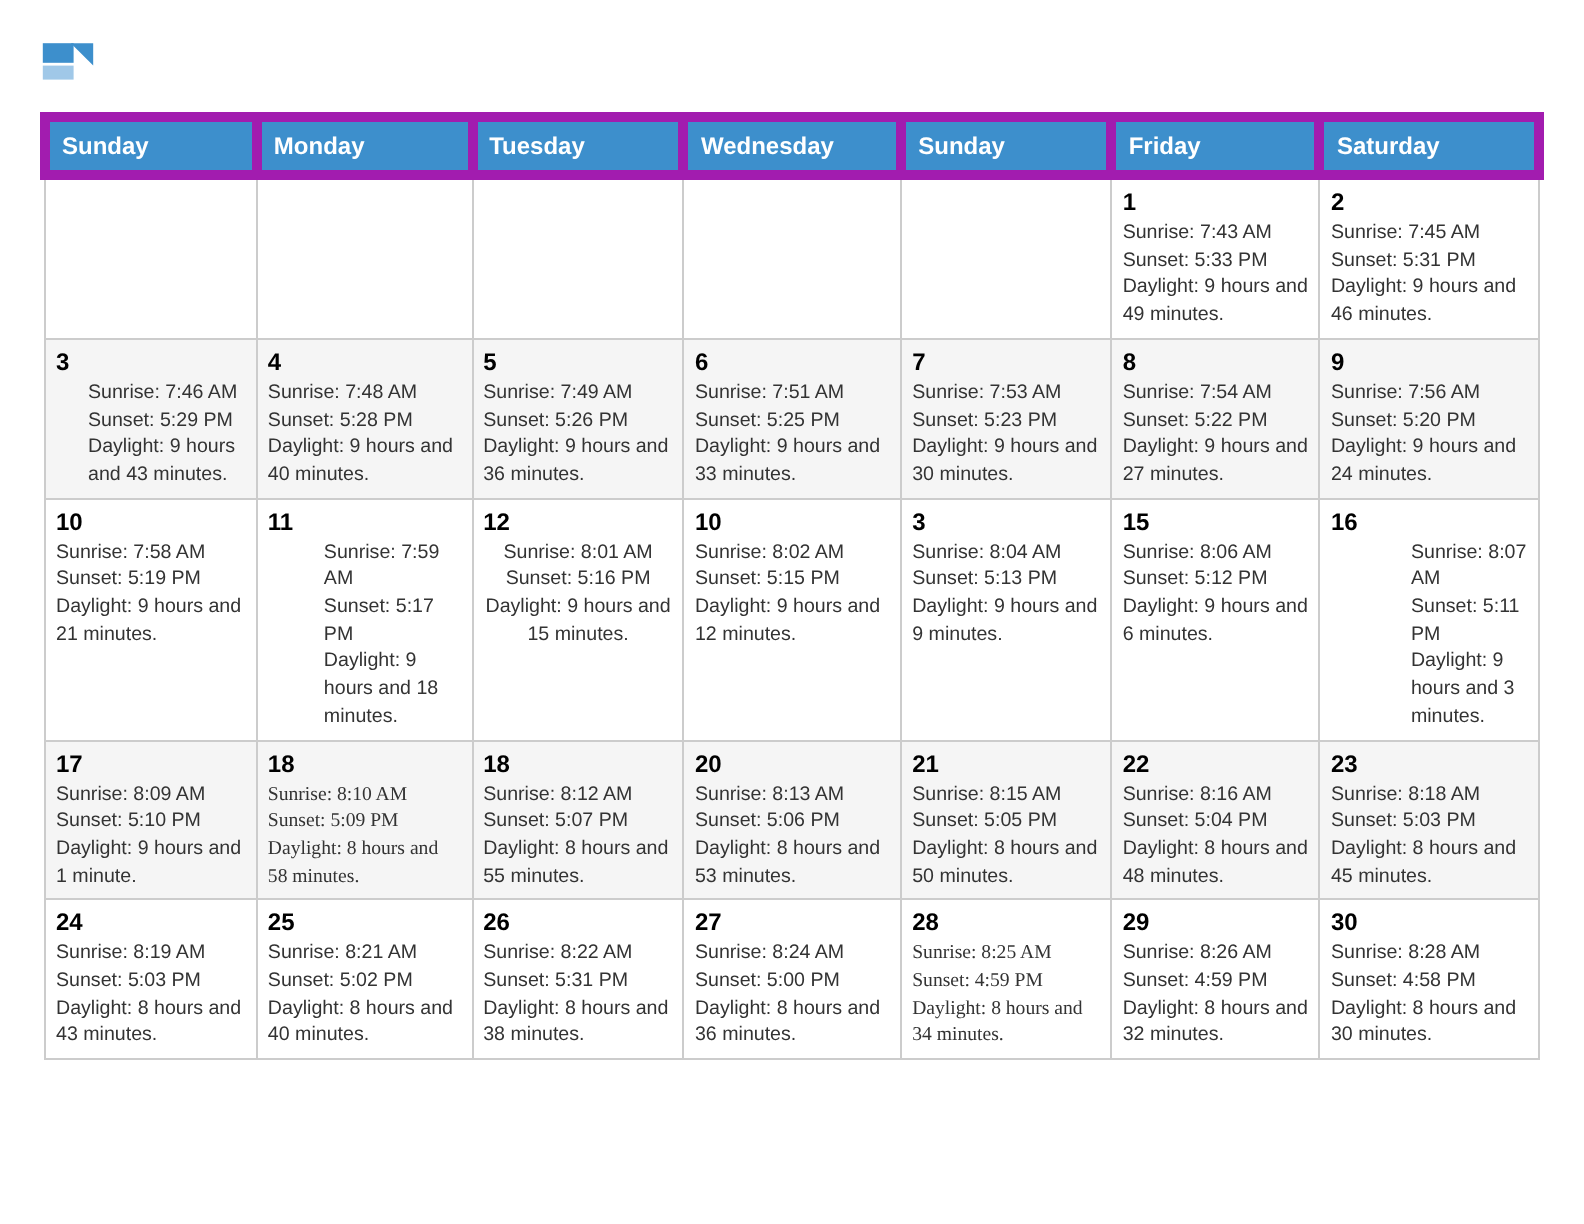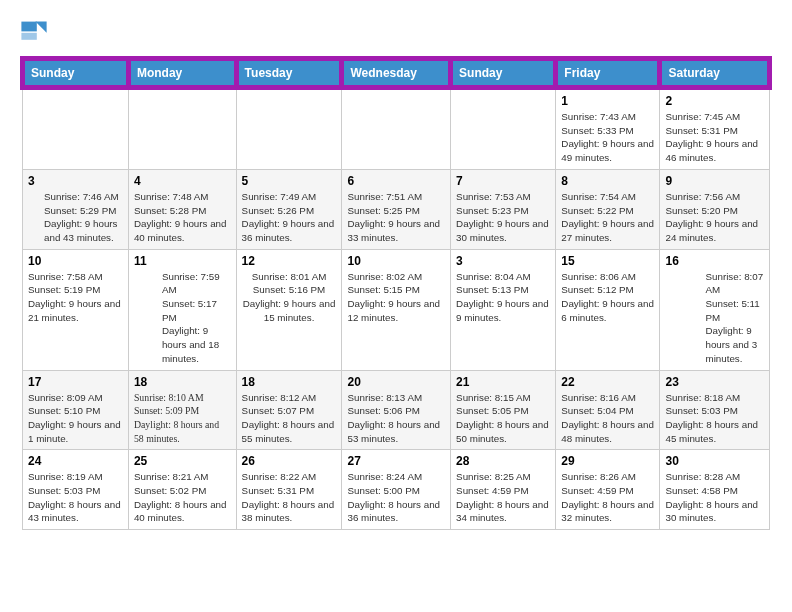--- a/index.html
+++ b/index.html
@@ -301,21 +301,21 @@
 Daylight: 8 hours and 38 minutes.</div>
           </td>
           <td>
             <span class="day-number">27</span>
             <div class="day-info" style="white-space: pre-line;">Sunrise: 8:24 AM
 Sunset: 5:00 PM
 Daylight: 8 hours and 36 minutes.</div>
           </td>
           <td>
             <span class="day-number">28</span>
-            <div class="day-info" style="white-space: pre-line;">Sunrise: 8:25 AM
+            <div class="day-info" style="white-space: pre-line; font-family: Liberation Serif, serif;">Sunrise: 8:25 AM
 Sunset: 4:59 PM
 Daylight: 8 hours and 34 minutes.</div>
           </td>
           <td>
             <span class="day-number">29</span>
             <div class="day-info" style="white-space: pre-line;">Sunrise: 8:26 AM
 Sunset: 4:59 PM
 Daylight: 8 hours and 32 minutes.</div>
           </td>
           <td>

